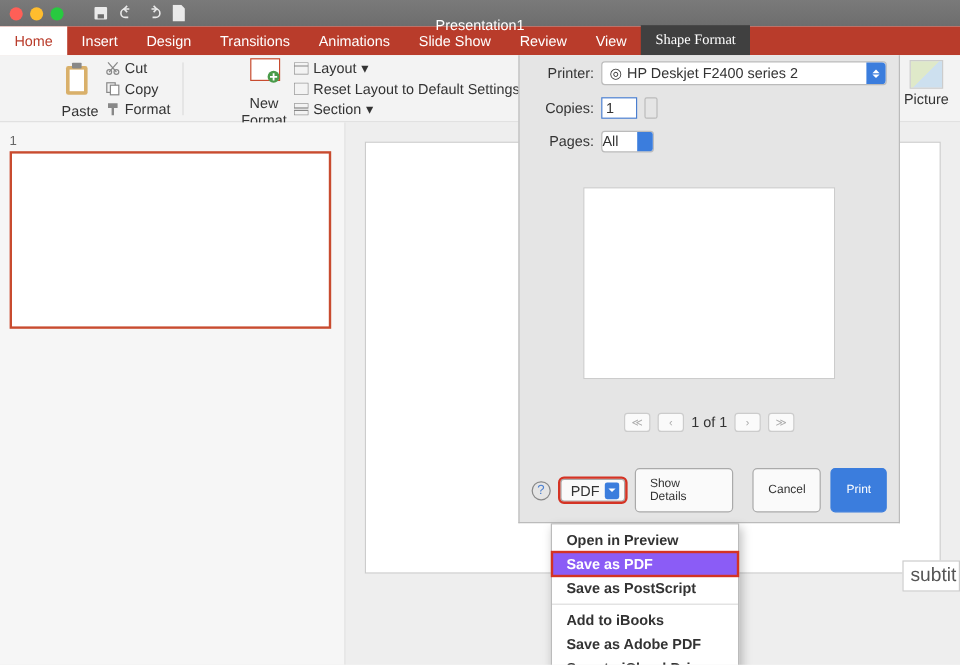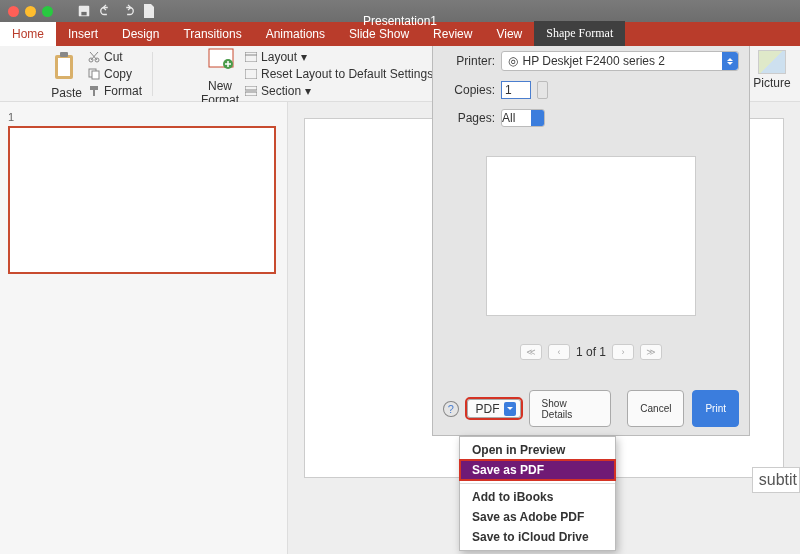--- a/index.html
+++ b/index.html
@@ -49,21 +49,21 @@
 .dlg-foot{position:absolute;bottom:8px;left:0;right:0;display:flex;align-items:center;padding:0 10px;gap:8px;}
 .help{width:16px;height:16px;border:1px solid #888;border-radius:50%;color:#4a7ecf;display:flex;align-items:center;justify-content:center;font-size:11px;}
 .pdf-btn{height:19px;padding:0 4px 0 8px;background:#fafafa;border:1px solid #aaa;border-radius:3px;display:flex;align-items:center;gap:4px;font-size:12px;outline:2px solid #d43324;outline-offset:0px;}
 .pdf-btn .dd{width:12px;height:14px;background:#3b7ddd;border-radius:2px;display:flex;align-items:center;justify-content:center;}
 .pdf-btn .dd:after{content:"";border:3px solid transparent;border-top-color:#fff;margin-top:3px;}
 .btn{height:37px;padding:0 12px;background:#fafafa;border:1px solid #aaa;border-radius:4px;font-size:10px;display:flex;align-items:center;}
 .btn.primary{background:#3b7ddd;color:#fff;border-color:#3b7ddd;}
 
 .pdf-menu{position:absolute;top:436px;left:459px;width:157px;background:#fff;border:1px solid #bbb;box-shadow:2px 3px 8px rgba(0,0,0,.25);padding:3px 0;z-index:50;}
 .pdf-menu .mi{padding:3px 12px;font-size:12px;color:#333;font-weight:bold;}
-.pdf-menu .mi.sel{background:#701a75;color:#fff;outline:2px solid #d43324;outline-offset:-1px;}
+.pdf-menu .mi.sel{background:#8b5cf6;color:#fff;outline:2px solid #d43324;outline-offset:-1px;}
 .pdf-menu hr{border:none;border-top:1px solid #ddd;margin:3px 0;}
 
 .pic-group{position:absolute;right:8px;top:50px;width:40px;text-align:center;color:#aaa;font-size:10px;}
 .pic-icon{width:28px;height:24px;border:1px solid #ccc;margin:0 auto 2px;background:linear-gradient(135deg,#dfe9c9 50%,#cde0ef 50%);}
 </style>
 </head>
 <body>
 
 <div class="titlebar">
   <div class="traffic red"></div>
@@ -233,18 +233,19 @@
     <div class="btn">Show Details</div>
     <div style="flex:1"></div>
     <div class="btn">Cancel</div>
     <div class="btn primary">Print</div>
   </div>
 </div>
 
 <div class="pdf-menu">
   <div class="mi">Open in Preview</div>
   <div class="mi sel">Save as PDF</div>
+  <div class="mi">Save as PostScript</div>
   <hr>
   <div class="mi">Add to iBooks</div>
   <div class="mi">Save as Adobe PDF</div>
   <div class="mi">Save to iCloud Drive</div>
 
 </div>
 
 </body></html>

